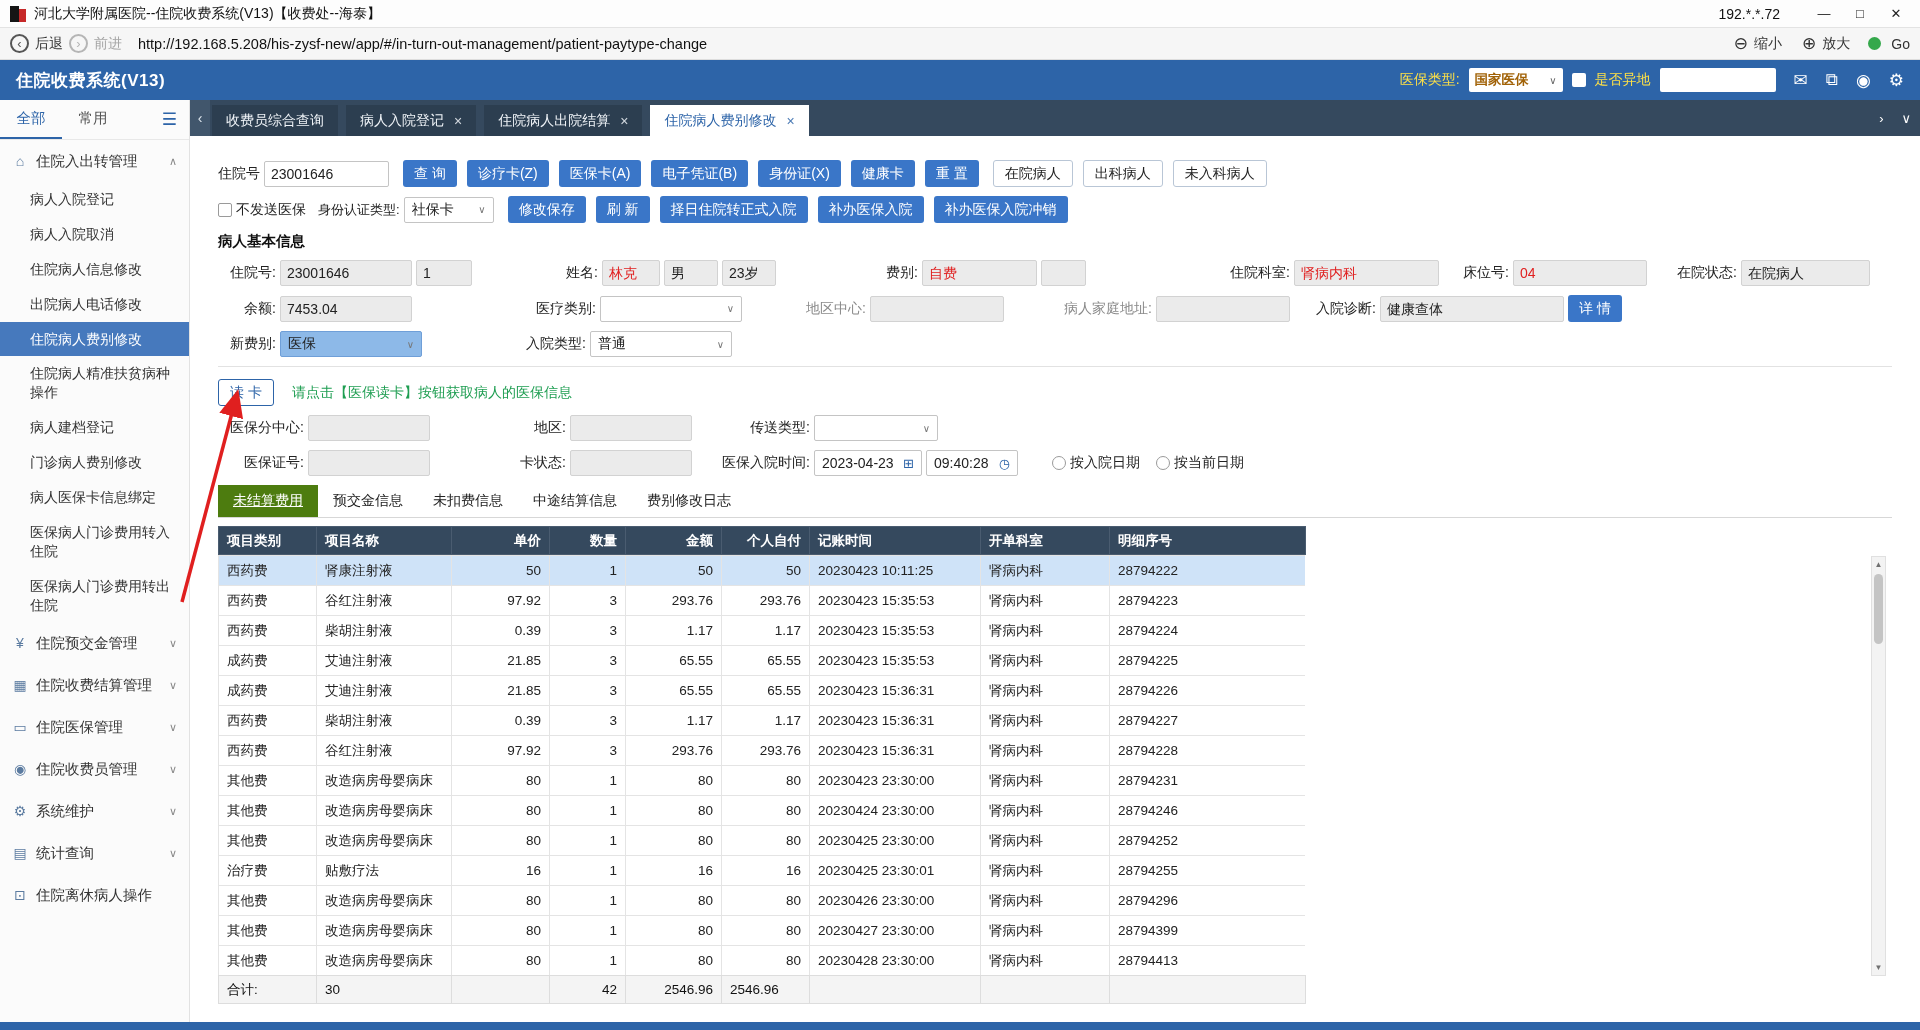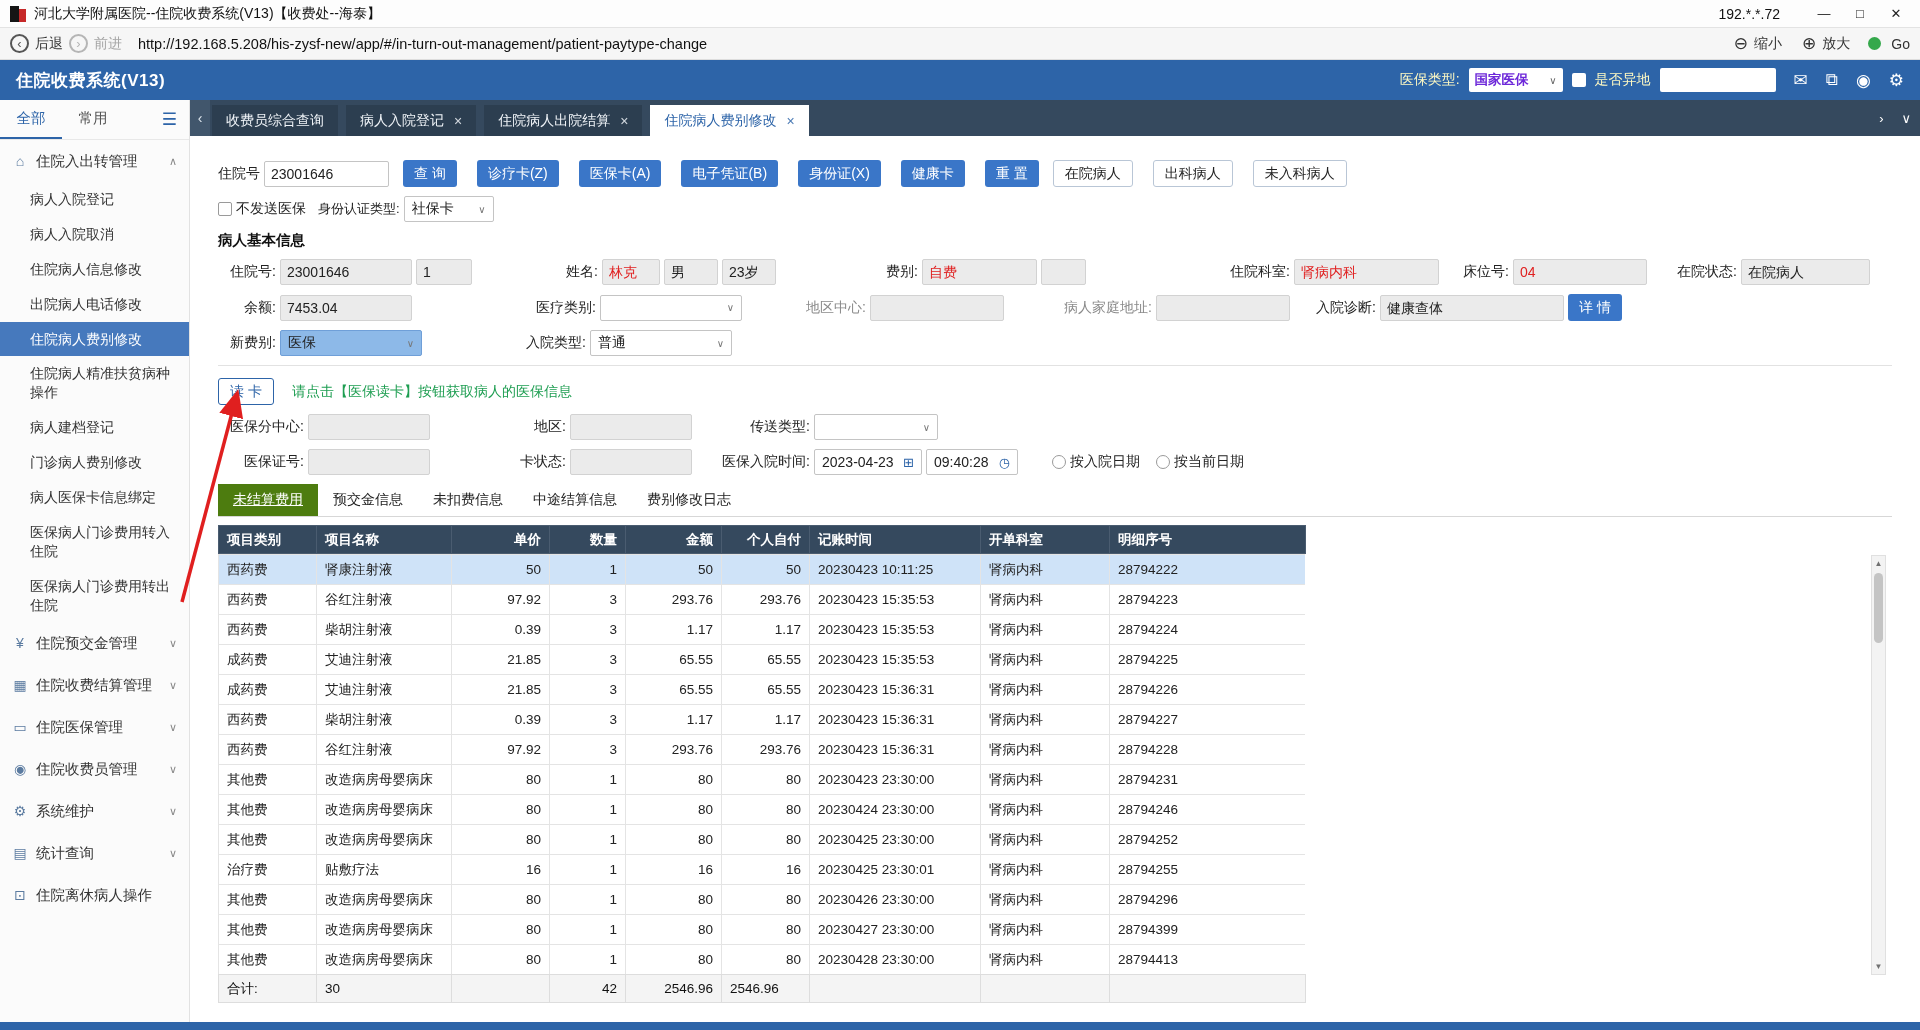--- a/index.html
+++ b/index.html
@@ -21,23 +21,23 @@
 .nav-circle{width:19px;height:19px;border:2px solid #555;border-radius:50%;display:flex;align-items:center;justify-content:center;font-size:13px;color:#555;line-height:1;flex:0 0 auto;}
 .nav-circle.disabled{border-color:#b5b5b5;color:#b5b5b5;}
 .nav-label.disabled{color:#a5a5a5;}
 .nav-url{flex:1;margin-left:10px;font-size:14.5px;color:#111;white-space:nowrap;overflow:hidden;}
 .nav-zoom{font-size:17px;color:#333;margin-left:6px;}
 .nav-zoom-label{margin-right:8px;}
 .green-dot{width:13px;height:13px;border-radius:50%;background:#34a84b;margin:0 4px;}
 
 .appheader{height:40px;background:#2d64a8;display:flex;align-items:center;padding:0 16px;gap:9px;flex:0 0 auto;}
 .apptitle{color:#fff;font-size:17px;font-weight:bold;letter-spacing:.5px;white-space:nowrap;}
-.hl{color:#fef9c3;font-size:14px;white-space:nowrap;}
+.hl{color:#fde047;font-size:14px;white-space:nowrap;}
 .h-select{background:#fff;border-radius:2px;height:24px;min-width:94px;display:flex;align-items:center;justify-content:space-between;padding:0 6px;font-size:13.5px;}
-.h-select .val{color:#6d28d9;font-weight:bold;text-align:right;}
+.h-select .val{color:#a16207;font-weight:bold;text-align:right;}
 .h-select .arrow{color:#666;font-size:10px;margin-left:6px;}
 .h-check{width:14px;height:14px;background:#fff;border-radius:2px;flex:0 0 auto;}
 .h-input{width:116px;height:24px;background:#fff;border-radius:2px;flex:0 0 auto;}
 .h-icon{color:#fff;font-size:17px;margin-left:9px;}
 
 .bodyrow{flex:1;display:flex;min-height:0;}
 
 .sidebar{width:190px;background:#fbfbfb;border-right:1px solid #e2e2e2;font-size:14px;flex:0 0 auto;display:flex;flex-direction:column;overflow:hidden;}
 .sb-tabs{height:40px;display:flex;align-items:stretch;border-bottom:1px solid #e8e8e8;flex:0 0 auto;}
 .sb-tab{width:62px;display:flex;align-items:center;justify-content:center;color:#555;border-bottom:2px solid transparent;font-size:14.5px;}
@@ -68,21 +68,21 @@
 .ro{background:#ebebeb;border:1px solid #d2d2d2;height:26px;line-height:24px;font-size:14px;color:#222;padding:0 6px;border-radius:2px;flex:0 0 auto;overflow:hidden;white-space:nowrap;}
 .ro.red{color:#e02020;}
 .inp{background:#fff;border:1px solid #c4c4c4;height:26px;line-height:24px;font-size:14px;color:#222;padding:0 6px;border-radius:2px;flex:0 0 auto;}
 .sel{background:#fff;border:1px solid #c4c4c4;height:26px;display:flex;align-items:center;justify-content:space-between;padding:0 7px;font-size:14px;color:#222;border-radius:2px;flex:0 0 auto;}
 .sel .arr{color:#777;font-size:10px;margin-left:4px;}
 .sel.blue{background:#8db9e8;border-color:#6f9fd8;}
 .icon-blue{color:#2d64a8;font-size:13px;margin-left:4px;}
 .btn{background:#3a76c8;color:#fff;border:none;border-radius:3px;height:27px;padding:0 11px;font-size:14px;white-space:nowrap;flex:0 0 auto;display:inline-flex;align-items:center;cursor:default;}
 .btn.outline{background:#fff;border:1px solid #b9c6d6;color:#222;}
 .btn.ghost{background:#fff;border:1px solid #2d64a8;color:#2d64a8;}
-.btn-group{display:inline-flex;gap:20px;align-items:center;}
+.btn-group{display:inline-flex;gap:10px;align-items:center;}
 .btn-group.sep{margin-left:10px;}
 .chk{width:14px;height:14px;border:1px solid #9a9a9a;background:#fff;border-radius:2px;flex:0 0 auto;}
 .radio{width:14px;height:14px;border:1px solid #9a9a9a;background:#fff;border-radius:50%;flex:0 0 auto;}
 .sec-title{font-size:14.5px;font-weight:bold;color:#111;margin:4px 0 9px;}
 .divider{border-top:1px solid #e2e2e2;margin:4px 28px 12px 0;}
 .hint{color:#1f9e52;font-size:14px;white-space:nowrap;}
 
 .w42{width:42px}.w45{width:45px}.w54{width:54px}.w56{width:56px}.w58{width:58px}
 .w70{width:70px}.w72{width:72px}.w76{width:76px}.w86{width:86px}.w90{width:90px}.w92{width:92px}
 .w98{width:98px}.w104{width:104px}.w108{width:108px}.w115{width:115px}.w122{width:122px}
@@ -278,20 +278,27 @@
         </div>
 
         <div class="frow">
           <span class="chk"></span>
           <span class="lbl">不发送医保</span>
           <span class="lbl sm ml8">身份认证类型:</span>
           <div class="sel w90">
             <span>社保卡</span>
             <span class="arr">∨</span>
           </div>
+          <span class="btn-group sep">
+              <button class="btn">修改保存</button>
+              <button class="btn">刷 新</button>
+              <button class="btn">择日住院转正式入院</button>
+              <button class="btn">补办医保入院</button>
+              <button class="btn">补办医保入院冲销</button>
+            </span>
         </div>
 
         <div class="sec-title">病人基本信息</div>
 
         <div class="frow">
           <span class="lbl w58">住院号:</span>
           <span class="ro w132">23001646</span>
           <span class="ro w56">1</span>
           <span class="lbl w42 ml80">姓名:</span>
           <span class="ro w58 red">林克</span>

